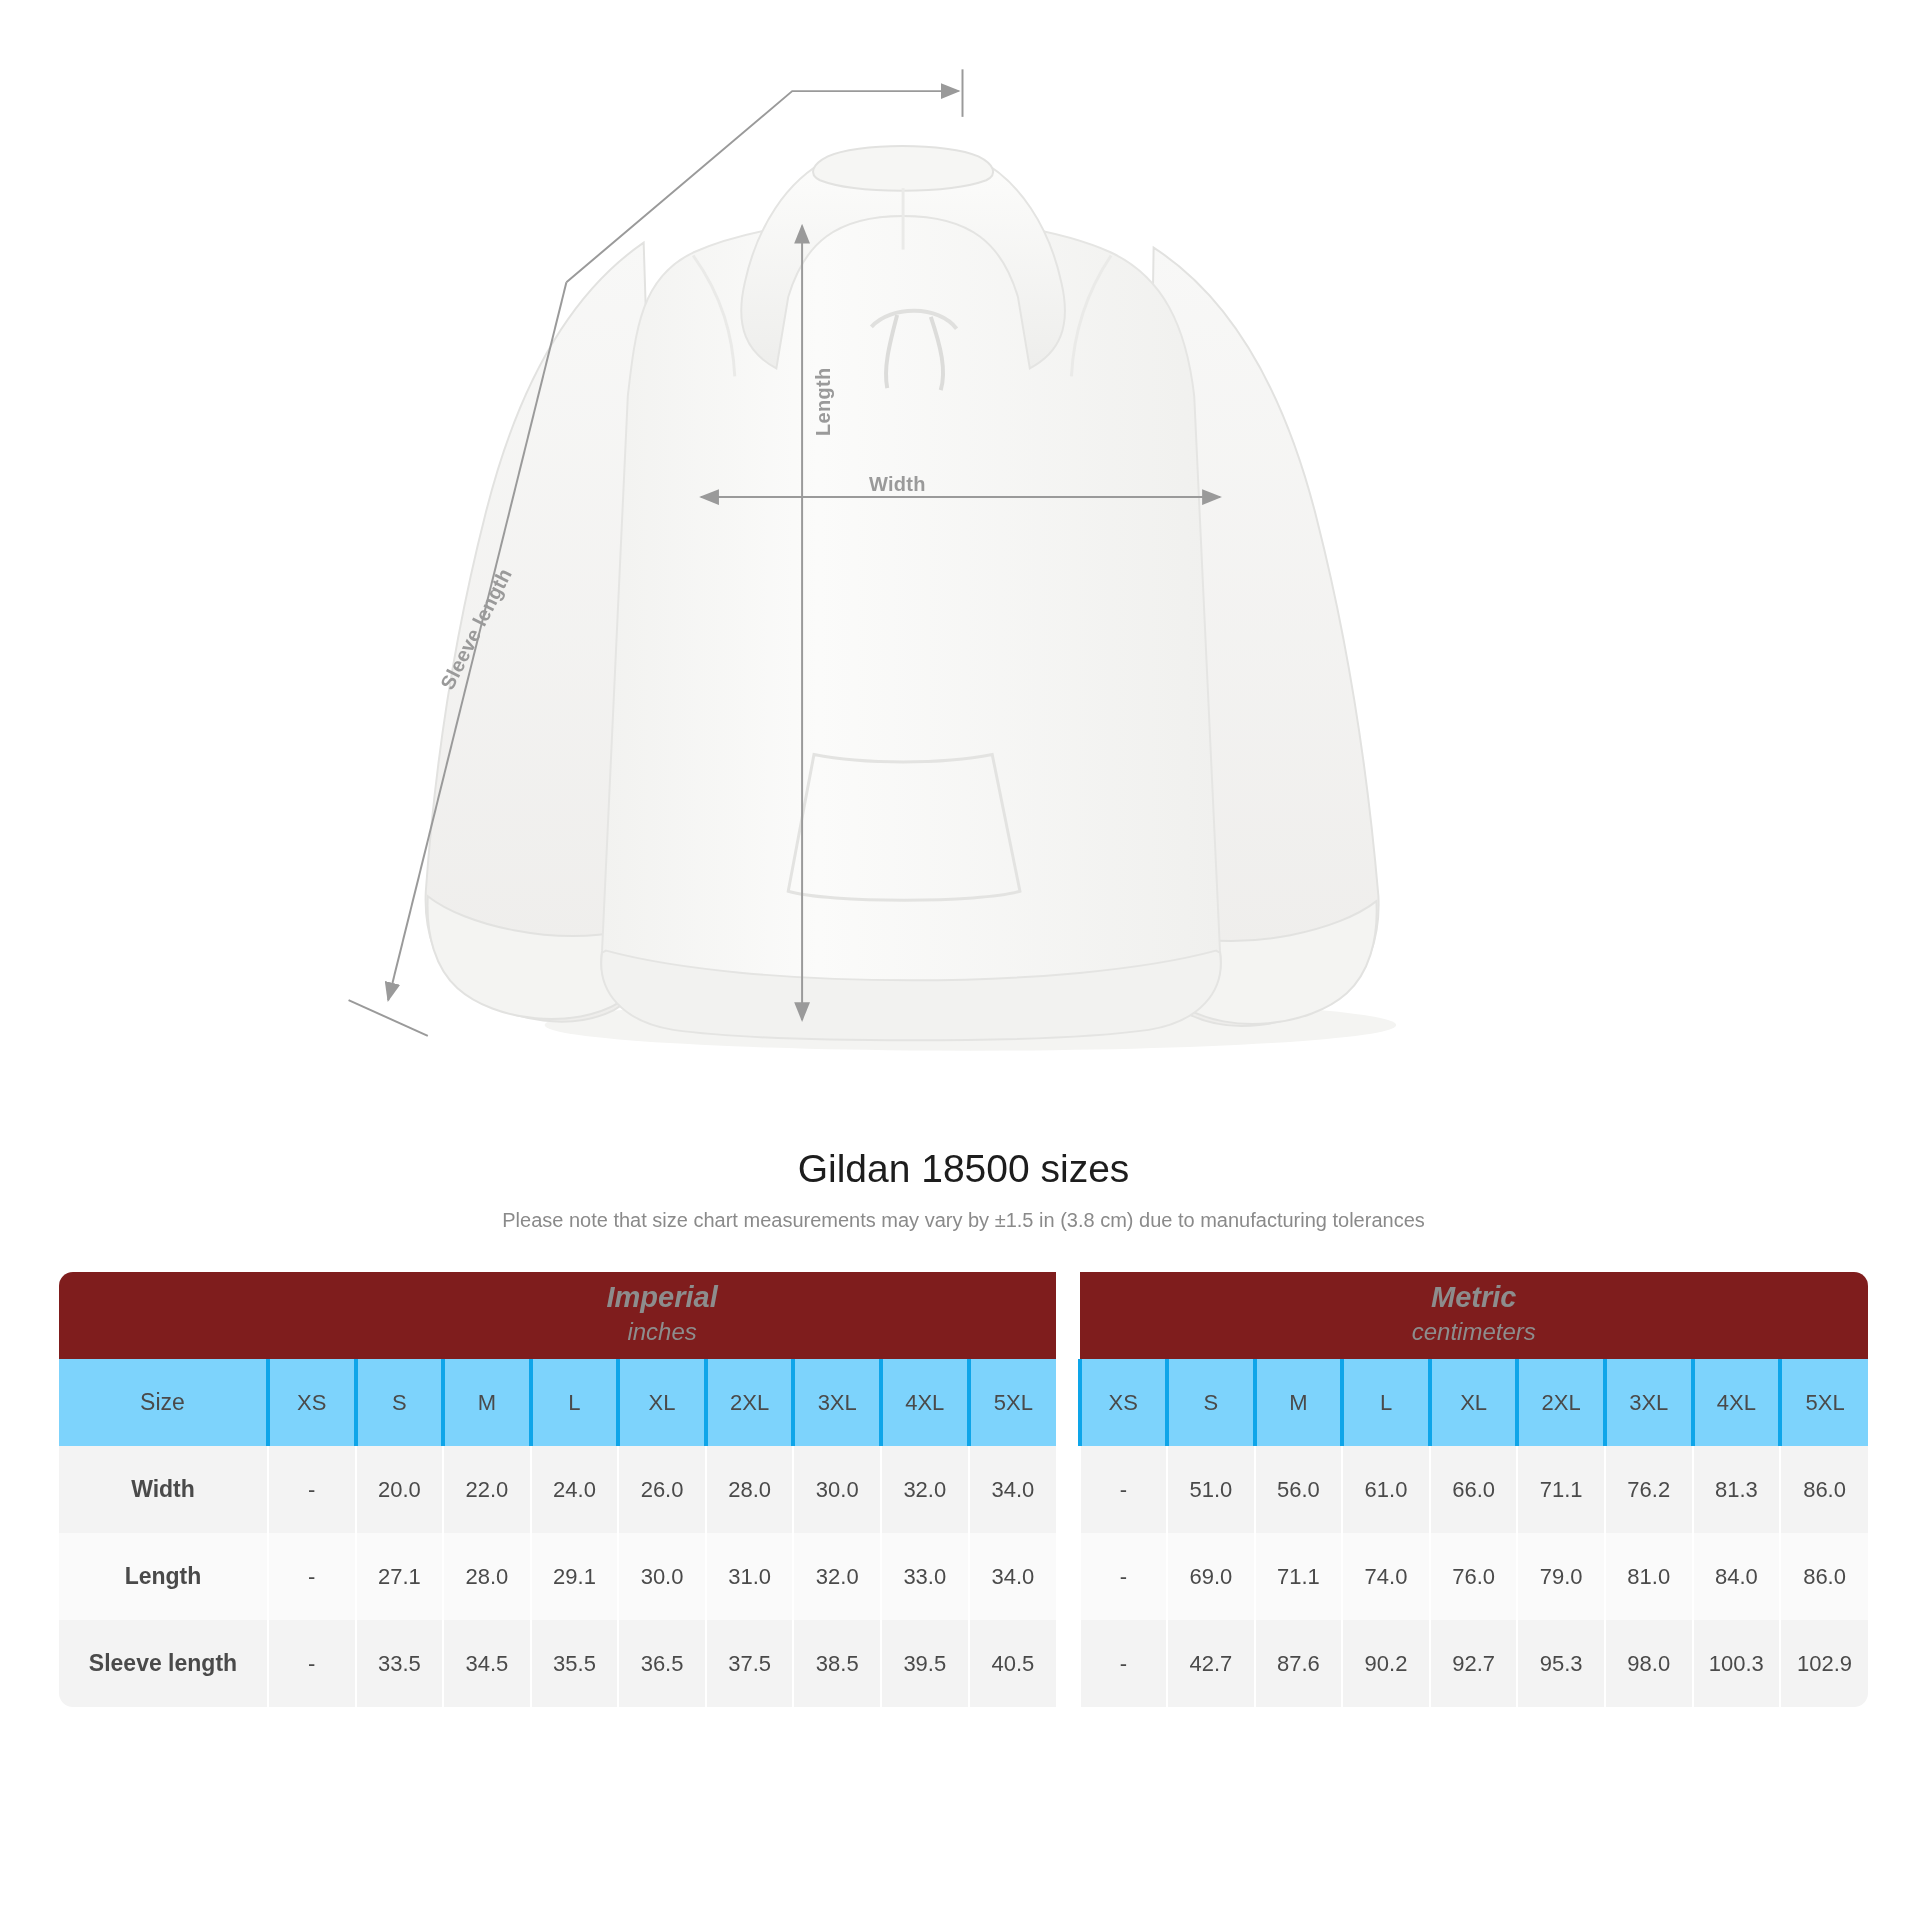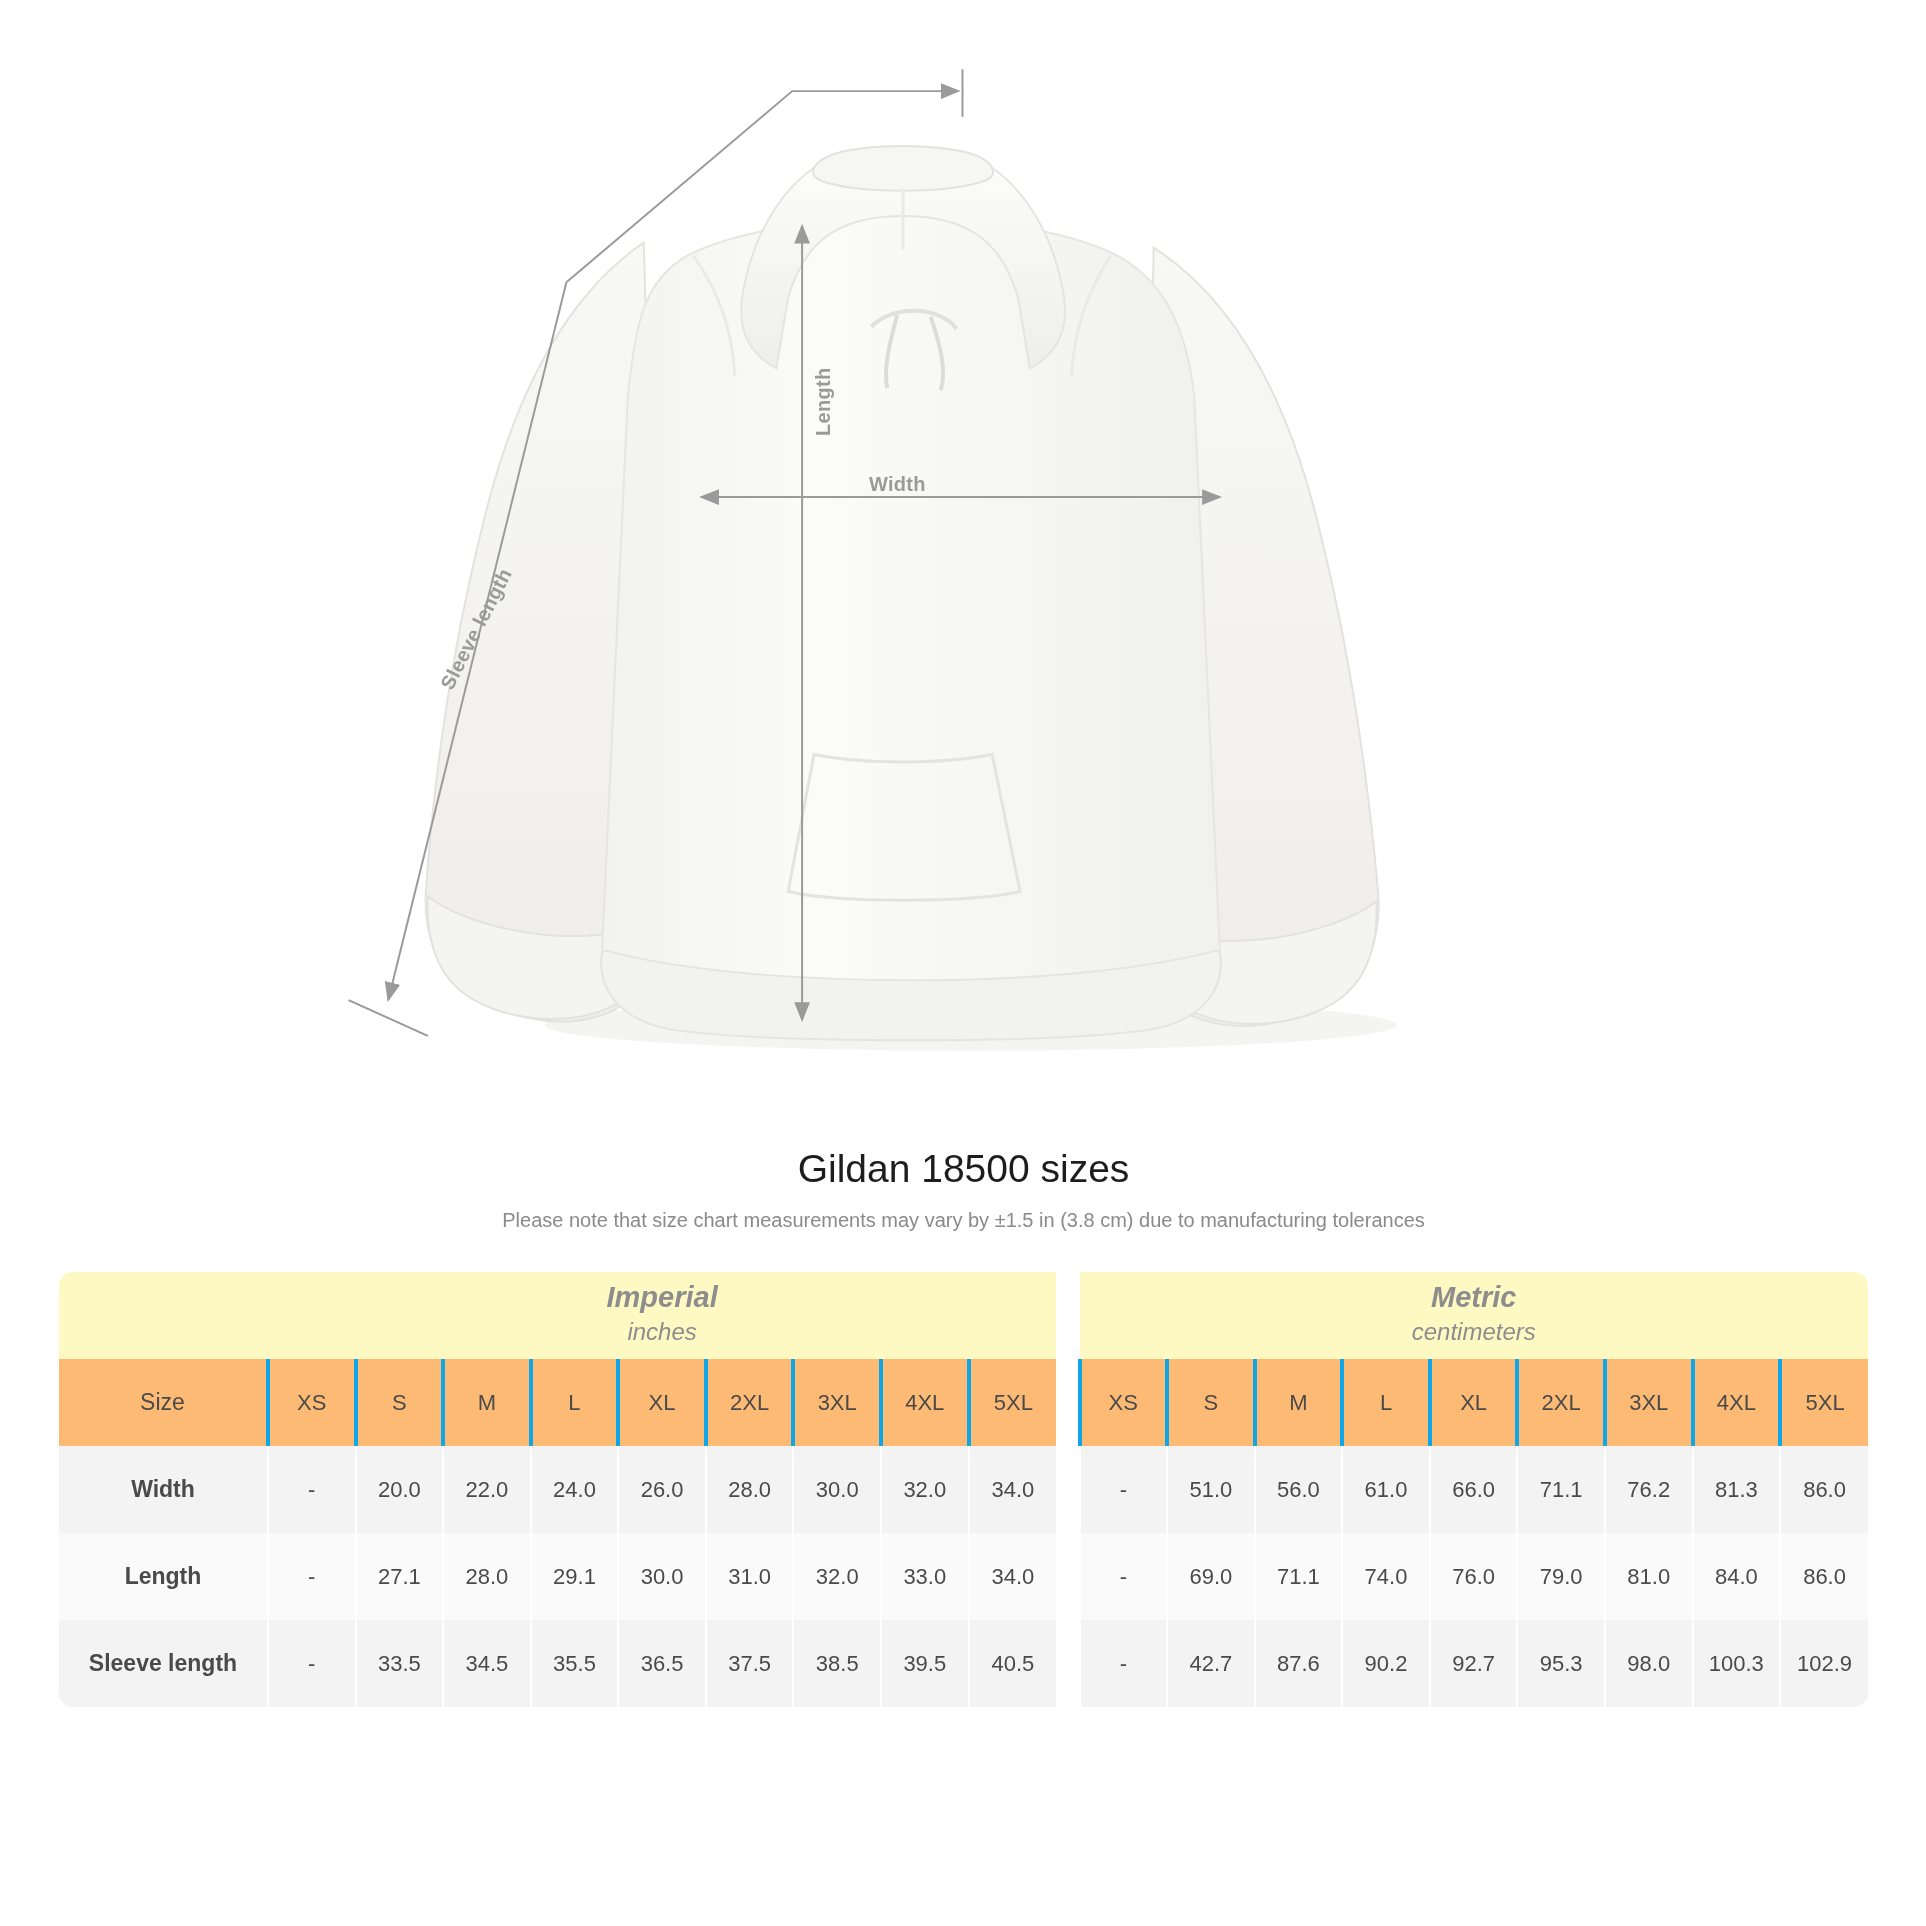--- a/index.html
+++ b/index.html
@@ -85,40 +85,40 @@
   table.size-table td, table.size-table th {
     text-align: center;
     font-size: 22px;
     color: #4a4a4a;
     padding: 0;
     height: 87px;
     vertical-align: middle;
     font-weight: normal;
   }
   .unit-row td {
-    background: #fef9c3;
+    background: #7f1d1d;
     height: 127px;
   }
   .unit-name {
     font-size: 29px;
     font-weight: bold;
     font-style: italic;
     color: #8d8d8d;
     display: block;
     line-height: 1.15;
   }
   .unit-sub {
     font-size: 24px;
     font-style: italic;
     color: #8d8d8d;
     display: block;
     line-height: 1.5;
   }
   .hdr-row td {
-    background: #fdba74;
+    background: #7dd3fc;
     font-weight: bold;
     font-size: 23px;
     color: #5e5e5e;
     height: 95px;
   }
   .hdr-row td.rowlabel { font-size: 23px; }
   .data-row td {
     background: #f3f3f3;
   }
   .data-row.alt td {

